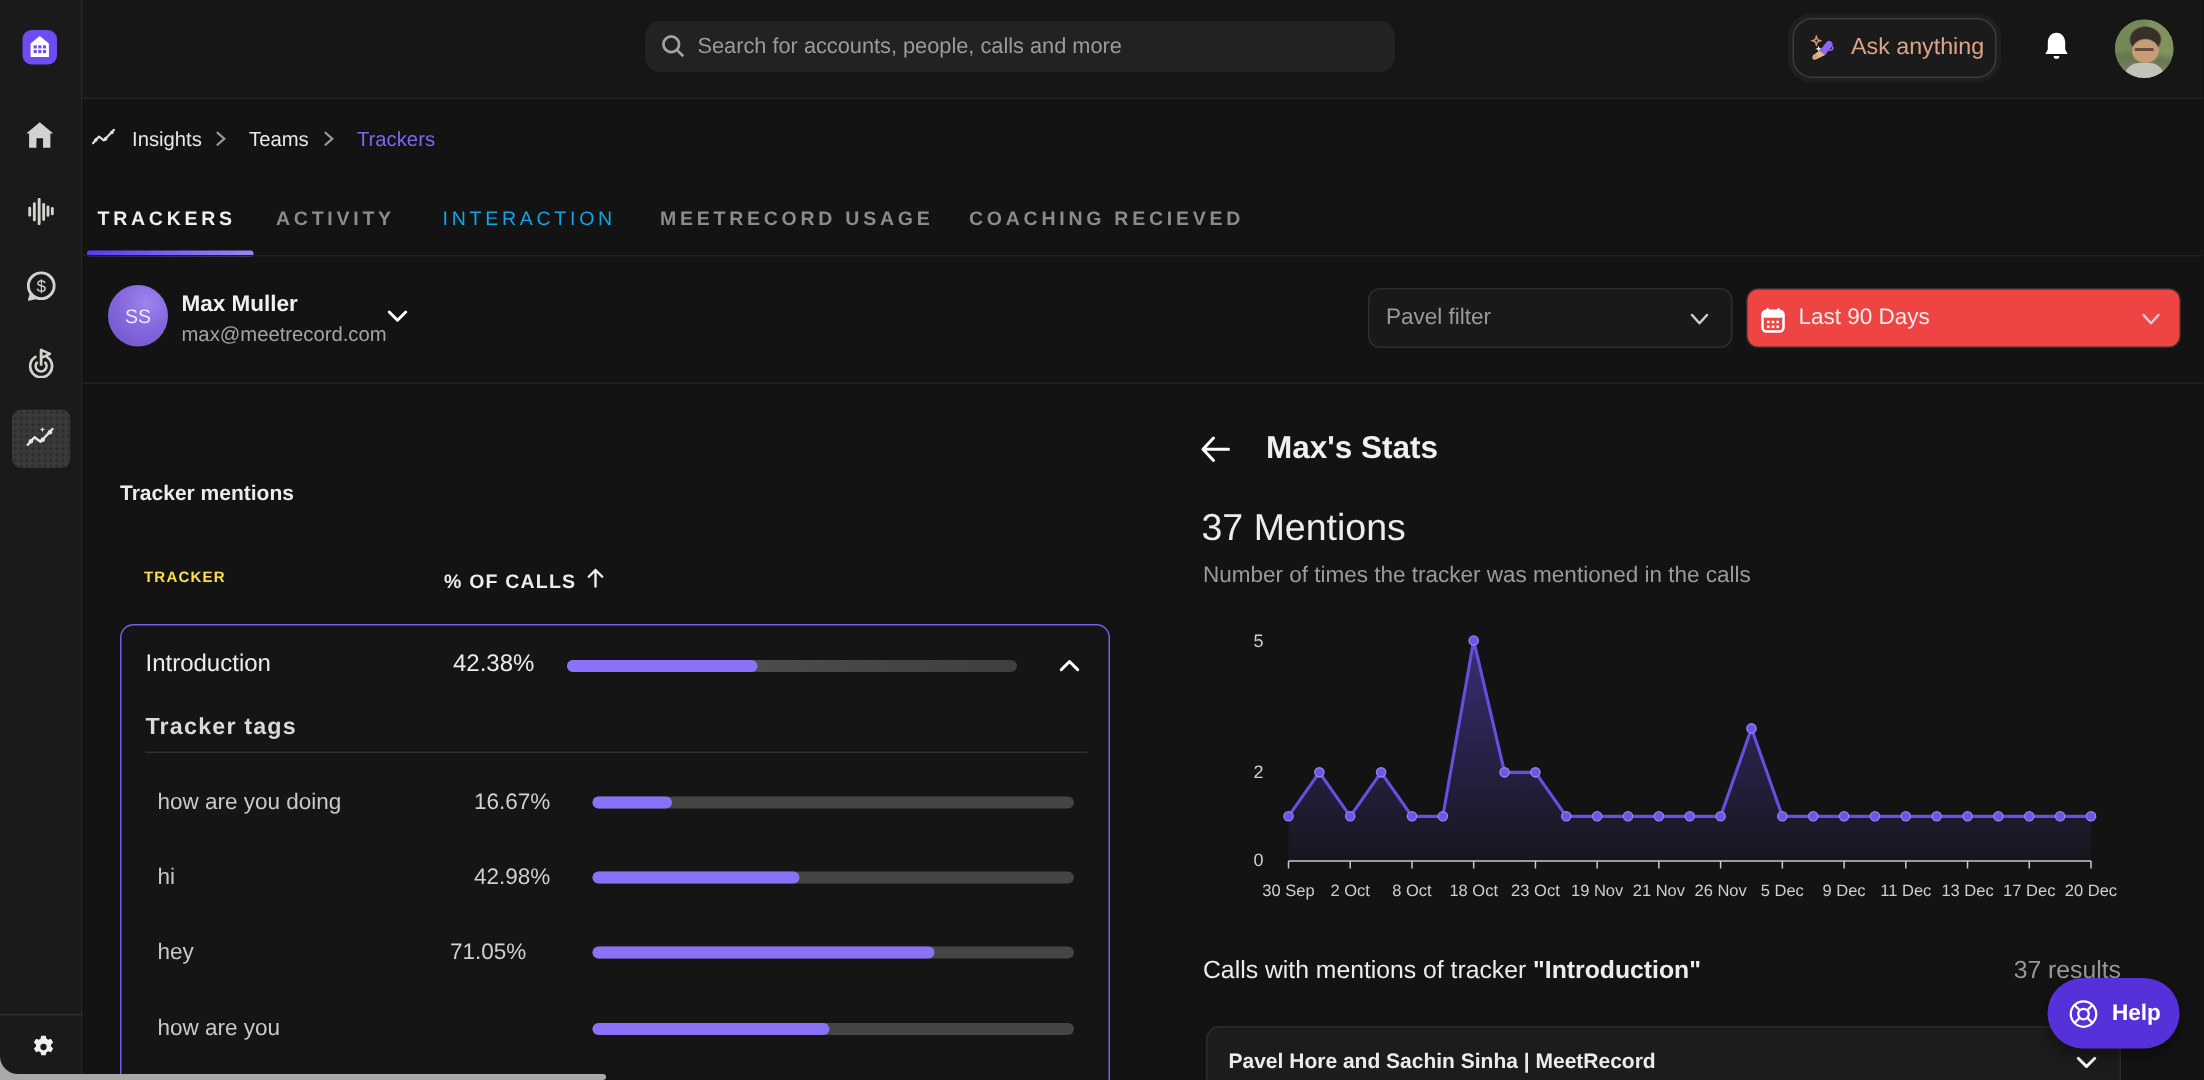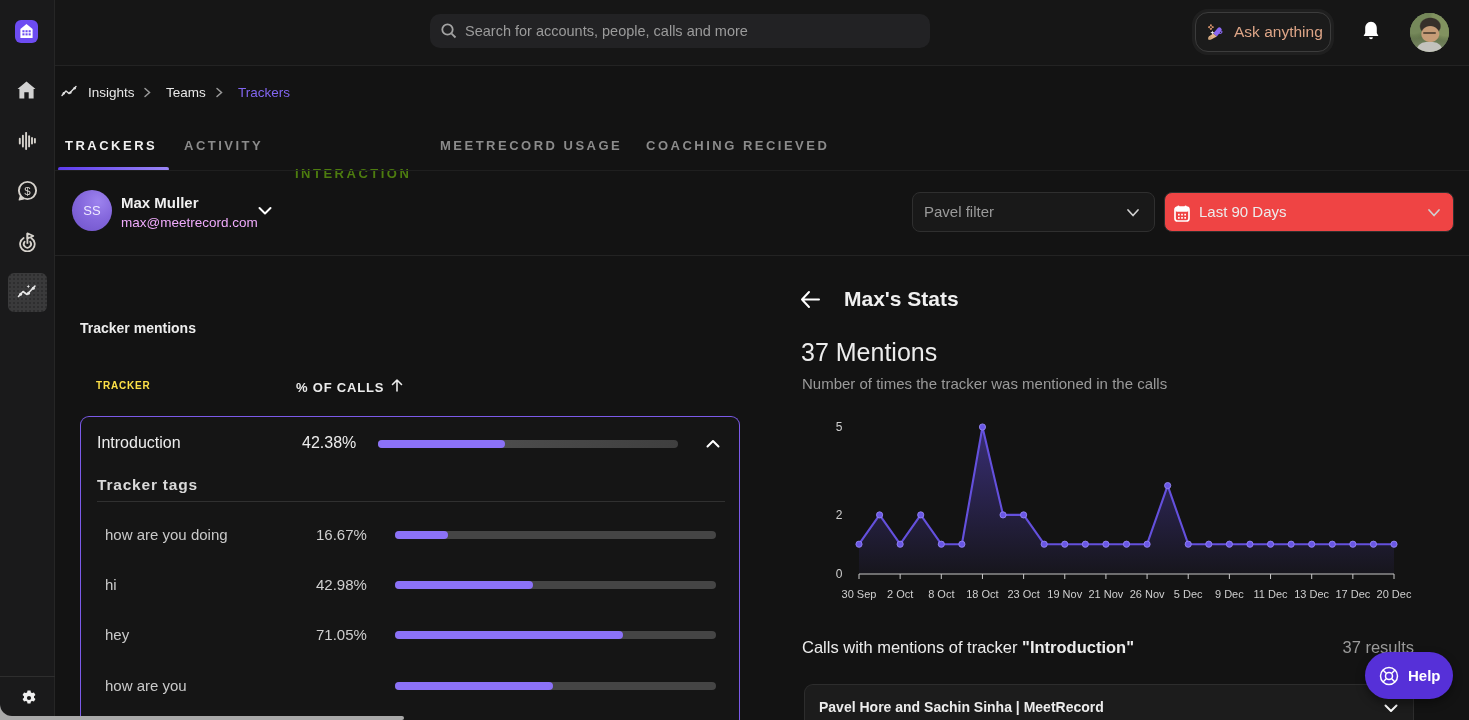--- a/index.html
+++ b/index.html
@@ -125,31 +125,31 @@
       <path d="M3 1.5 L7.5 5.5 L3 9.5"></path>
     </svg>
   <div class="abs" style="left:166px;top:85px;font-size:13.5px;color:#e8e8e8;">Teams</div>
   <svg class="abs" style="left:214px;top:87px;" width="10" height="11" viewBox="0 0 10 11" fill="none" stroke="#9a9a9a" stroke-width="1.5" stroke-linecap="round">
       <path d="M3 1.5 L7.5 5.5 L3 9.5"></path>
     </svg>
   <div class="abs" style="left:238px;top:85px;font-size:13.5px;color:#8266f0;">Trackers</div>
 
   <div class="abs" style="left:65px;top:138px;font-size:13px;font-weight:bold;letter-spacing:2.5px;color:#efefef;">TRACKERS</div>
   <div class="abs" style="left:184px;top:138px;font-size:13px;font-weight:bold;letter-spacing:2.5px;color:#8b8b8b;">ACTIVITY</div>
-  <div class="abs" style="left:295px;top:138px;font-size:13px;font-weight:bold;letter-spacing:2.5px;color:#4d7c0f;margin-top:28px;">INTERACTION</div>
+  <div class="abs" style="left:295px;top:138px;font-size:13px;font-weight:normal;letter-spacing:2.5px;color:#0ea5e9;">INTERACTION</div>
   <div class="abs" style="left:440px;top:138px;font-size:13px;font-weight:bold;letter-spacing:2.5px;color:#8b8b8b;text-align:center;">MEETRECORD USAGE</div>
   <div class="abs" style="left:646px;top:138px;font-size:13px;font-weight:bold;letter-spacing:2.5px;color:#8b8b8b;">COACHING RECIEVED</div>
   <div class="abs" style="left:58px;top:167px;width:111px;height:4px;border-radius:2px;background:linear-gradient(90deg,#5d3bee,#9a86f5);"></div>
   <div class="abs" style="left:55px;top:170px;width:1414px;height:1px;background:#1f1f1f;"></div>
 
   <div class="abs" style="left:72px;top:190px;width:40px;height:41px;border-radius:50%;background:radial-gradient(circle at 65% 28%,#9d83ee 0%,#8568dd 45%,#6f53c9 100%);">
     <div class="abs" style="left:0;top:13px;width:40px;text-align:center;font-size:13px;color:#efeaff;">SS</div>
   </div>
   <div class="abs" style="left:121px;top:194px;font-size:15px;font-weight:bold;color:#f0f0f0;">Max Muller</div>
-  <div class="abs" style="left:121px;top:215px;font-size:13.5px;color:#f0abfc;">max@meetrecord.com</div>
+  <div class="abs" style="left:121px;top:215px;font-size:13.5px;color:#a3a3a3;">max@meetrecord.com</div>
   <svg class="abs" style="left:257px;top:205px;" width="16" height="12" viewBox="0 0 16 12" fill="none" stroke="#ffffff" stroke-width="2" stroke-linecap="round" stroke-linejoin="round">
       <path d="M2.5 3 L8 8.5 L13.5 3"></path>
     </svg>
 
   <div class="abs" style="left:912px;top:192px;width:243px;height:40px;background:#191919;border:1px solid #2f2f2f;border-radius:8px;">
     <div class="abs" style="left:11px;top:10px;font-size:15px;color:#9a9a9a;">Pavel filter</div>
     <svg class="abs" style="left:213px;top:15px;" width="14" height="10" viewBox="0 0 14 10" fill="none" stroke="#cfcfcf" stroke-width="1.7" stroke-linecap="round" stroke-linejoin="round">
         <path d="M2 2 L7 7.5 L12 2"></path>
       </svg>
   </div>
@@ -202,21 +202,21 @@
         <div class="abs" style="left:0;top:0;width:53px;height:8px;border-radius:4px;background:#8b71f7;"></div>
       </div>
 
     <div class="abs" style="left:24px;top:159px;font-size:15px;color:#c9c9c9;">hi</div>
     <div class="abs" style="left:235px;top:159px;font-size:15px;color:#cfcfcf;">42.98%</div>
     <div class="abs" style="left:314px;top:163.5px;width:321px;height:8px;border-radius:4px;background:#454545;">
         <div class="abs" style="left:0;top:0;width:138px;height:8px;border-radius:4px;background:#8b71f7;"></div>
       </div>
 
     <div class="abs" style="left:24px;top:209px;font-size:15px;color:#c9c9c9;">hey</div>
-    <div class="abs" style="left:235px;top:209px;font-size:15px;color:#cfcfcf;">71.05%</div>
+    <div class="abs" style="left:219px;top:209px;font-size:15px;color:#cfcfcf;">71.05%</div>
     <div class="abs" style="left:314px;top:214px;width:321px;height:8px;border-radius:4px;background:#454545;">
         <div class="abs" style="left:0;top:0;width:228px;height:8px;border-radius:4px;background:#8b71f7;"></div>
       </div>
 
     <div class="abs" style="left:24px;top:260px;font-size:15px;color:#c9c9c9;">how are you</div>
     <div class="abs" style="left:235px;top:260px;font-size:15px;color:#cfcfcf;margin-top:48px;">49.12%</div>
     <div class="abs" style="left:314px;top:265px;width:321px;height:8px;border-radius:4px;background:#454545;">
         <div class="abs" style="left:0;top:0;width:158px;height:8px;border-radius:4px;background:#8b71f7;"></div>
       </div>
   </div>

